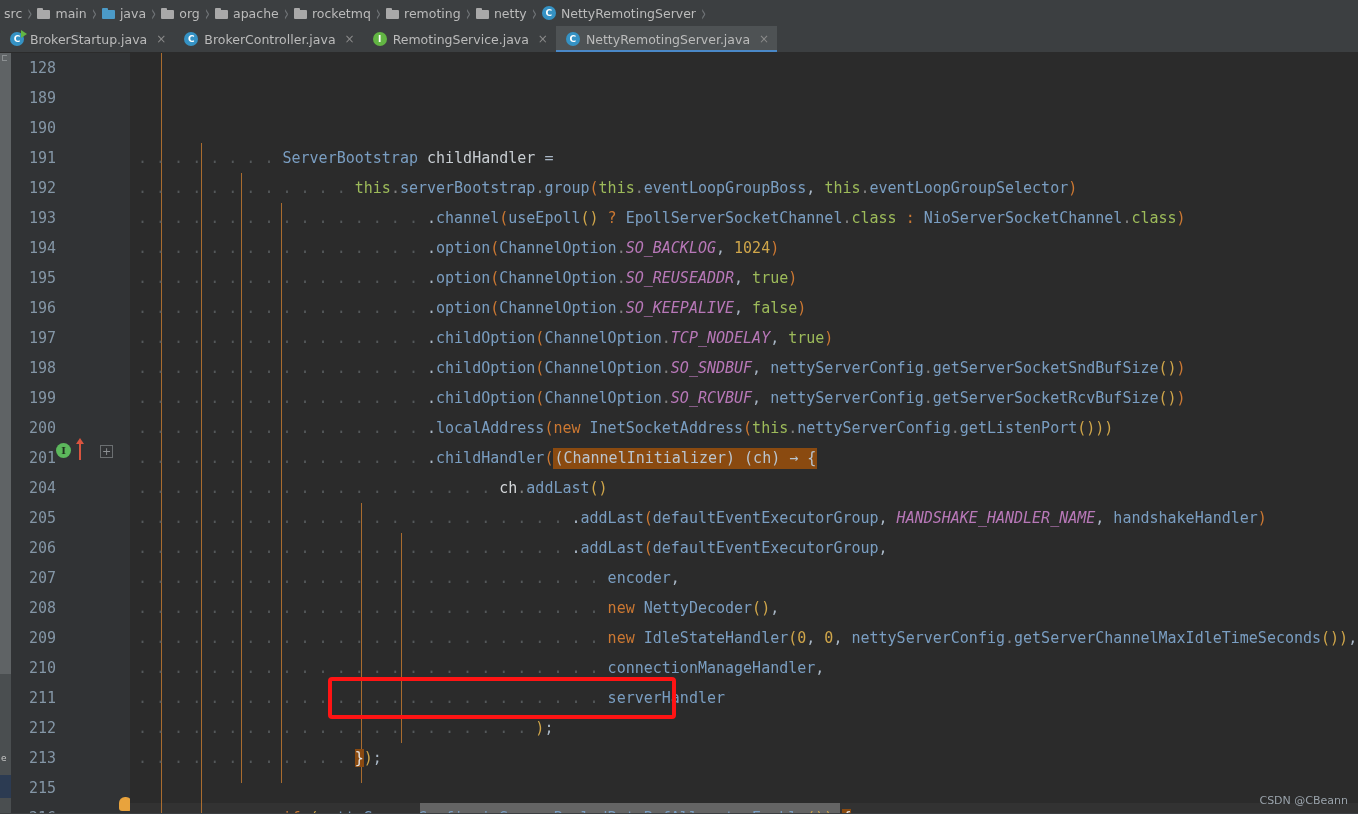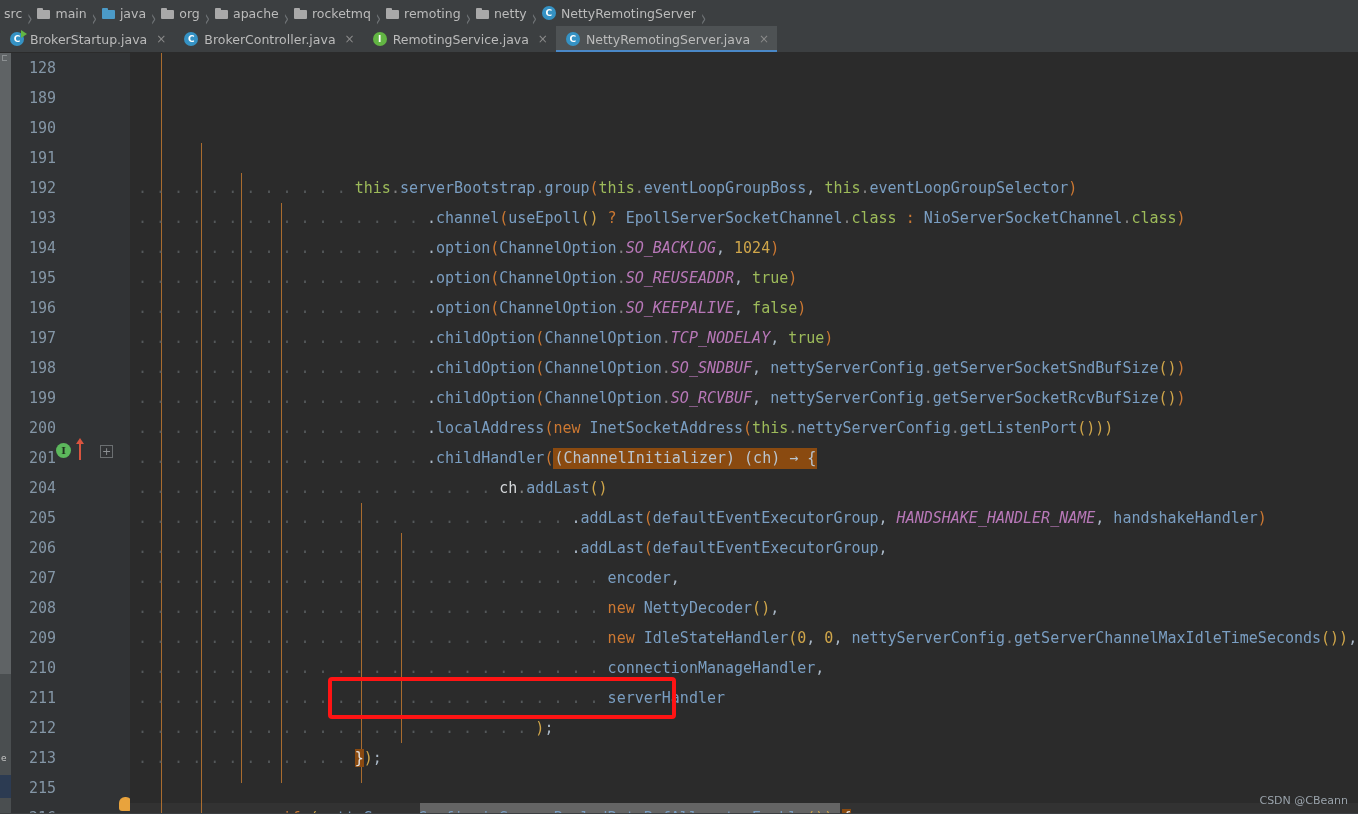--- a/index.html
+++ b/index.html
@@ -9,21 +9,21 @@
     overflow: hidden;
     background: #3c3f41;
     font-family: "DejaVu Sans", sans-serif;
   }
 
   
   #breadcrumb-bar {
     height: 26px;
     background: #3c3f41;
     display: flex;
-    align-items: flex-end;
+    align-items: center;
     padding-left: 0px;
     color: #a9b7c6;
     font-size: 12.5px;
     font-family: "DejaVu Sans", sans-serif;
     white-space: nowrap;
     overflow: hidden;
   }
   .crumb {
     display: flex;
     align-items: center;
@@ -402,20 +402,21 @@
     <div class="guide" style="left:151px;top:150px; height:580px;"></div>
 
     <div class="guide" style="left:231px;top:450px; height:280px;"></div>
     <div class="guide" style="left:271px;top:480px; height:210px;"></div>
 
     <div class="code-line" style="top:0px;   left:8px"></div>
 
 
     <div class="code-line" style="top:60px; left:8px"></div>
 
+    <div class="code-line" style="top:90px; left:8px"><span class="dots">. . . . . . . . </span><span class="meth">ServerBootstrap</span> <span style="color:#c8cdd2">childHandler</span><span class="dot"> </span><span class="punc">=</span></div>
 
     <div class="code-line" style="top:120px; left:8px"><span class="dots">. . . . . . . . . . . . </span><span class="thiz">this</span><span class="dot">.</span><span class="meth">serverBootstrap</span><span class="dot">.</span><span class="meth">group</span><span class="kw">(</span><span class="thiz">this</span><span class="dot">.</span><span class="meth">eventLoopGroupBoss</span><span class="punc">,</span> <span class="thiz">this</span><span class="dot">.</span><span class="meth">eventLoopGroupSelector</span><span class="kw">)</span></div>
 
     <div class="code-line" style="top:150px; left:8px"><span class="dots">. . . . . . . . . . . . . . . . </span><span class="punc">.</span><span class="meth">channel</span><span class="kw">(</span><span class="meth">useEpoll</span><span class="numy">()</span> <span class="kw">?</span> <span class="meth">EpollServerSocketChannel</span><span class="dot">.</span><span class="thiz">class</span> <span class="kw">:</span> <span class="meth">NioServerSocketChannel</span><span class="dot">.</span><span class="thiz">class</span><span class="kw">)</span></div>
 
     <div class="code-line" style="top:180px; left:8px"><span class="dots">. . . . . . . . . . . . . . . . </span><span class="punc">.</span><span class="meth">option</span><span class="kw">(</span><span class="meth">ChannelOption</span><span class="dot">.</span><span class="stat">SO_BACKLOG</span><span class="punc">,</span> <span class="numy">1024</span><span class="kw">)</span></div>
 
     <div class="code-line" style="top:210px; left:8px"><span class="dots">. . . . . . . . . . . . . . . . </span><span class="punc">.</span><span class="meth">option</span><span class="kw">(</span><span class="meth">ChannelOption</span><span class="dot">.</span><span class="stat">SO_REUSEADDR</span><span class="punc">,</span> <span class="boolv">true</span><span class="kw">)</span></div>
 
     <div class="code-line" style="top:240px; left:8px"><span class="dots">. . . . . . . . . . . . . . . . </span><span class="punc">.</span><span class="meth">option</span><span class="kw">(</span><span class="meth">ChannelOption</span><span class="dot">.</span><span class="stat">SO_KEEPALIVE</span><span class="punc">,</span> <span class="boolv">false</span><span class="kw">)</span></div>

